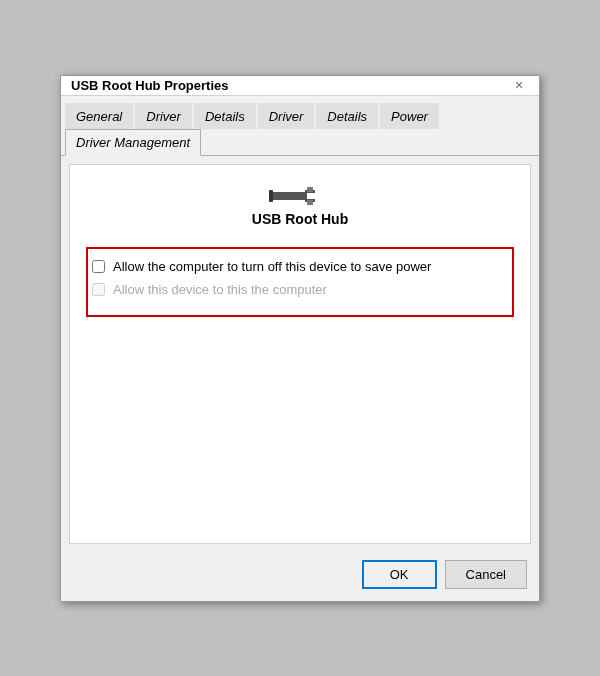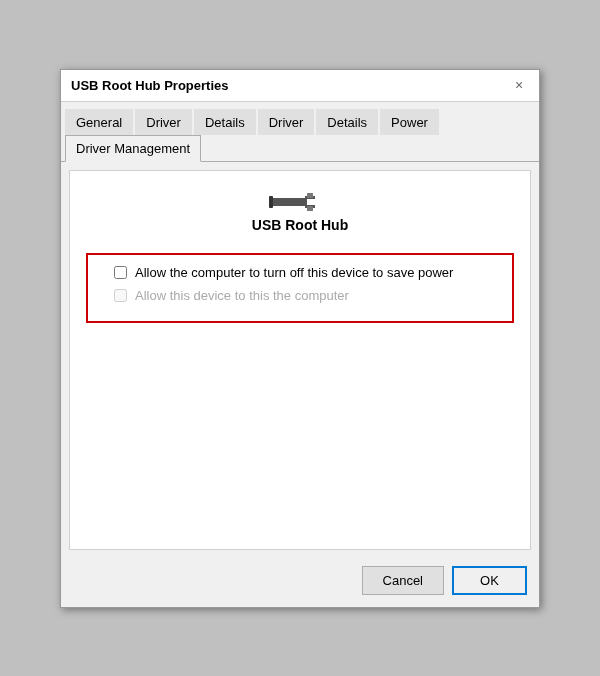--- a/index.html
+++ b/index.html
@@ -27,21 +27,21 @@
       box-shadow: 2px 2px 8px rgba(0,0,0,0.4);
     }
 
     .title-bar {
       background: #ffffff;
       border-bottom: 1px solid #d0d0d0;
       padding: 8px 10px;
       display: flex;
       justify-content: space-between;
       align-items: center;
-      height: 32px;
+      height: 20px;
     }
 
     .title-bar-text {
       font-size: 13px;
       font-weight: 600;
       color: #000;
     }
 
     .close-btn {
       width: 20px;
@@ -69,20 +69,21 @@
       padding: 5px 10px;
       cursor: pointer;
       border: 1px solid transparent;
       border-bottom: none;
       margin-right: 2px;
       background: #e0e0e0;
       color: #000;
       position: relative;
       top: 1px;
       font-size: 13px;
+      font-style: italic;
     }
 
     .tab.active {
       background: #f0f0f0;
       border: 1px solid #adadad;
       border-bottom: 1px solid #f0f0f0;
       z-index: 1;
     }
 
     .content-area {
@@ -108,21 +109,21 @@
       align-items: center;
     }
 
     .device-name {
       font-size: 14px;
       font-weight: 600;
     }
 
     .options-section {
       border: 2px solid #cc0000;
-      padding: 10px 26px;
+      padding: 10px 4px;
       margin-bottom: 10px;
       display: inline-block;
       width: 100%;
     }
 
     .checkbox-row {
       display: flex;
       align-items: center;
       margin-bottom: 8px;
     }
@@ -215,16 +216,16 @@
         <label class="checkbox-label" for="cb1">Allow the computer to turn off this device to save power</label>
       </div>
       <div class="checkbox-row disabled">
         <input type="checkbox" disabled="" id="cb2" style="">
         <label class="checkbox-label" for="cb2">Allow this device to this the computer</label>
       </div>
     </div>
   </div>
 
   <div class="button-row">
+    <button class="btn primary">OK</button>
     <button class="btn">Cancel</button>
-    <button class="btn primary">OK</button>
   </div>
 </div>
 
 </body></html>

